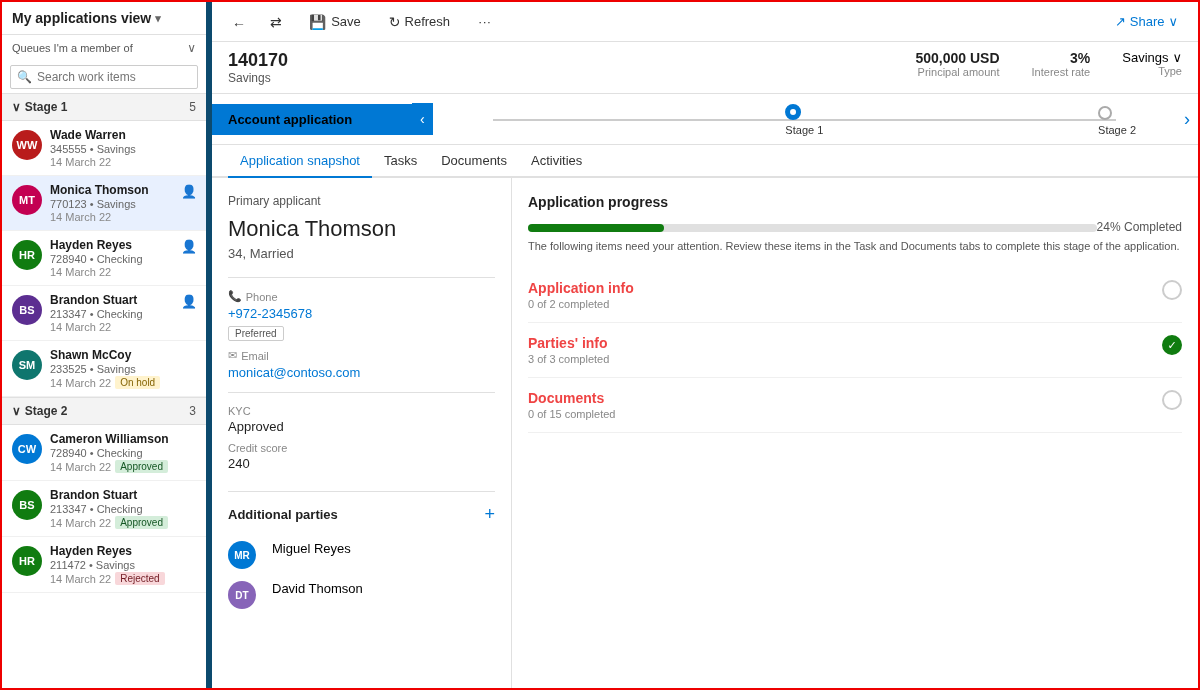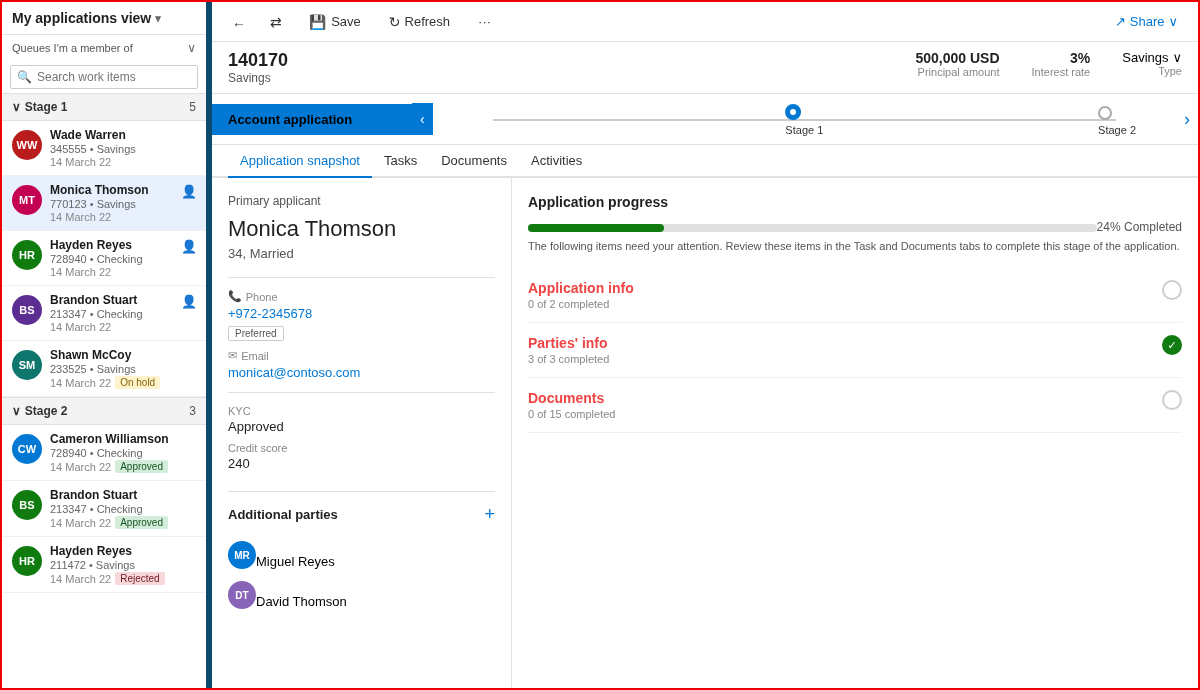--- a/index.html
+++ b/index.html
@@ -80,21 +80,21 @@
     .divider { border: none; border-top: 1px solid #e0e0e0; margin: 12px 0; }
     .contact-label { font-size: 11px; color: #888; display: flex; align-items: center; gap: 4px; margin-bottom: 3px; }
     .contact-value { font-size: 13px; color: #0078d4; margin-bottom: 4px; }
     .preferred-badge { font-size: 10px; padding: 1px 6px; border: 1px solid #ccc; border-radius: 2px; color: #555; display: inline-block; margin-bottom: 8px; }
     .field-label { font-size: 11px; color: #888; margin-bottom: 2px; margin-top: 8px; }
     .field-value { font-size: 13px; color: #1f1f1f; }
 
     .additional-header { display: flex; align-items: center; justify-content: space-between; margin-bottom: 10px; }
     .additional-title { font-size: 13px; font-weight: 600; color: #1f1f1f; }
     .add-btn { background: none; border: none; font-size: 18px; color: #0078d4; cursor: pointer; }
-    .party-item { display: flex; align-items: flex-end; gap: 0; padding: 6px 0; }
+    .party-item { display: flex; align-items: flex-start; gap: 16px; padding: 6px 0; }
     .party-avatar { width: 28px; height: 28px; border-radius: 50%; display: flex; align-items: center; justify-content: center; font-size: 10px; font-weight: 700; color: #fff; }
 
     
     .progress-section { margin-bottom: 20px; }
     .progress-title { font-size: 14px; font-weight: 600; color: #1f1f1f; margin-bottom: 10px; }
     .progress-bar-outer { height: 8px; background: #e0e0e0; border-radius: 4px; margin-bottom: 4px; }
     .progress-bar-inner { height: 8px; background: #107c10; border-radius: 4px; }
     .progress-pct { font-size: 12px; color: #555; text-align: right; margin-bottom: 6px; }
     .progress-note { font-size: 11px; color: #555; margin-bottom: 16px; }
     .checklist-item { display: flex; align-items: flex-start; justify-content: space-between; padding: 12px 0; border-bottom: 1px solid #f0f0f0; }

